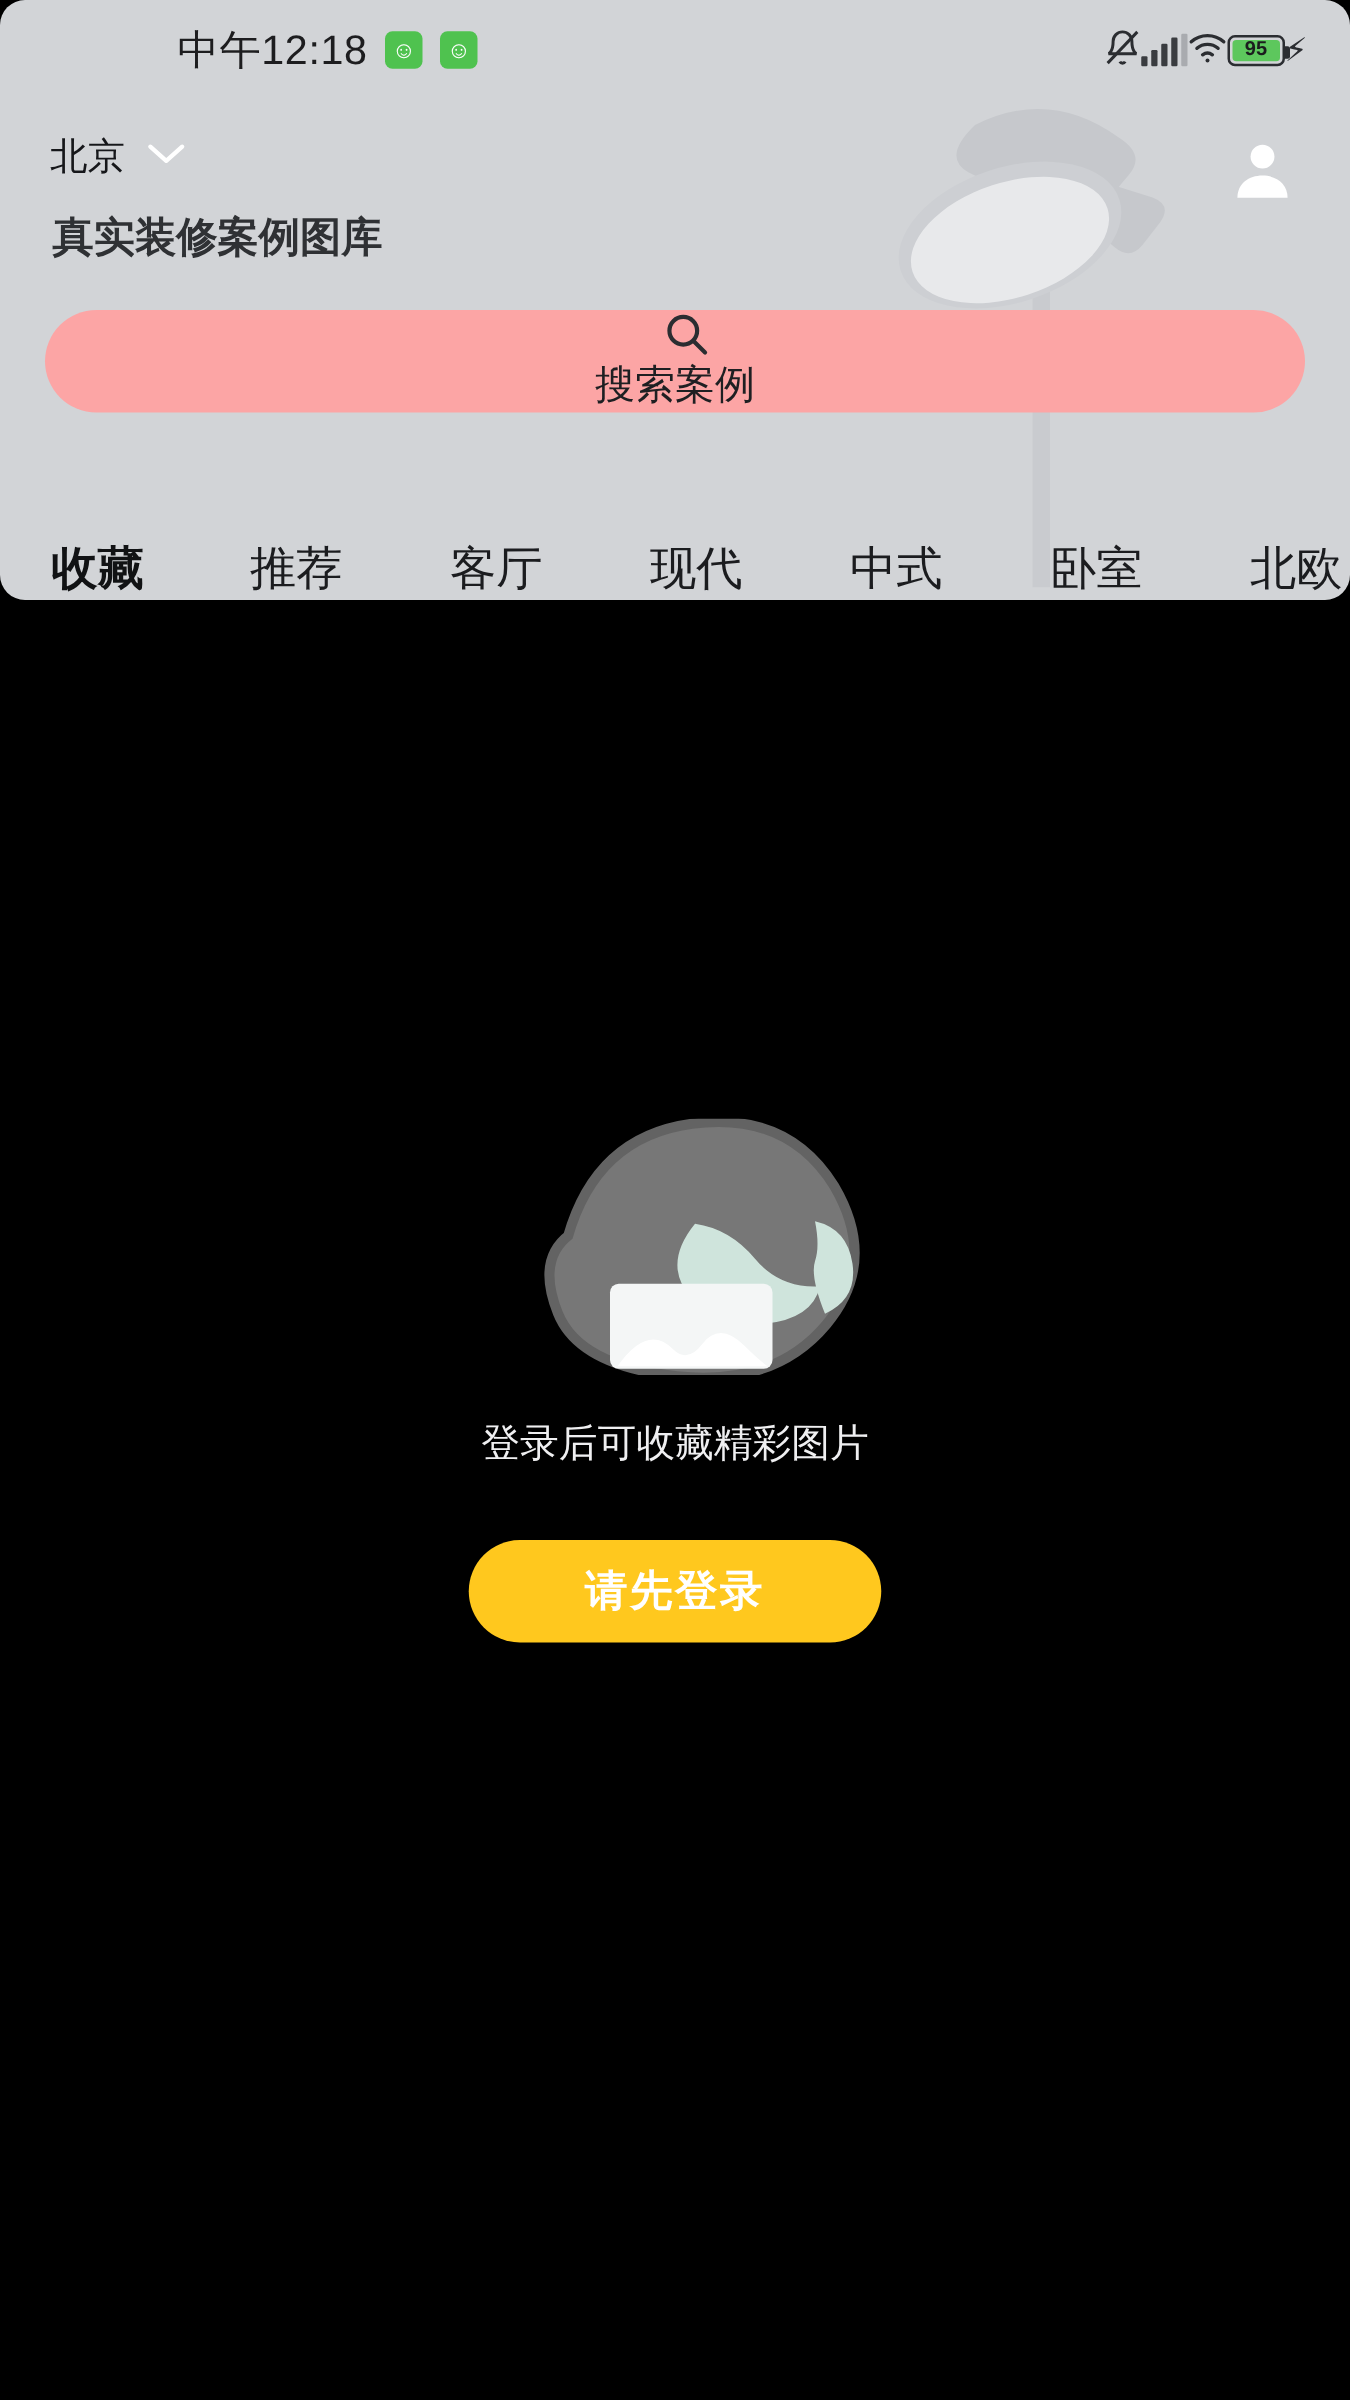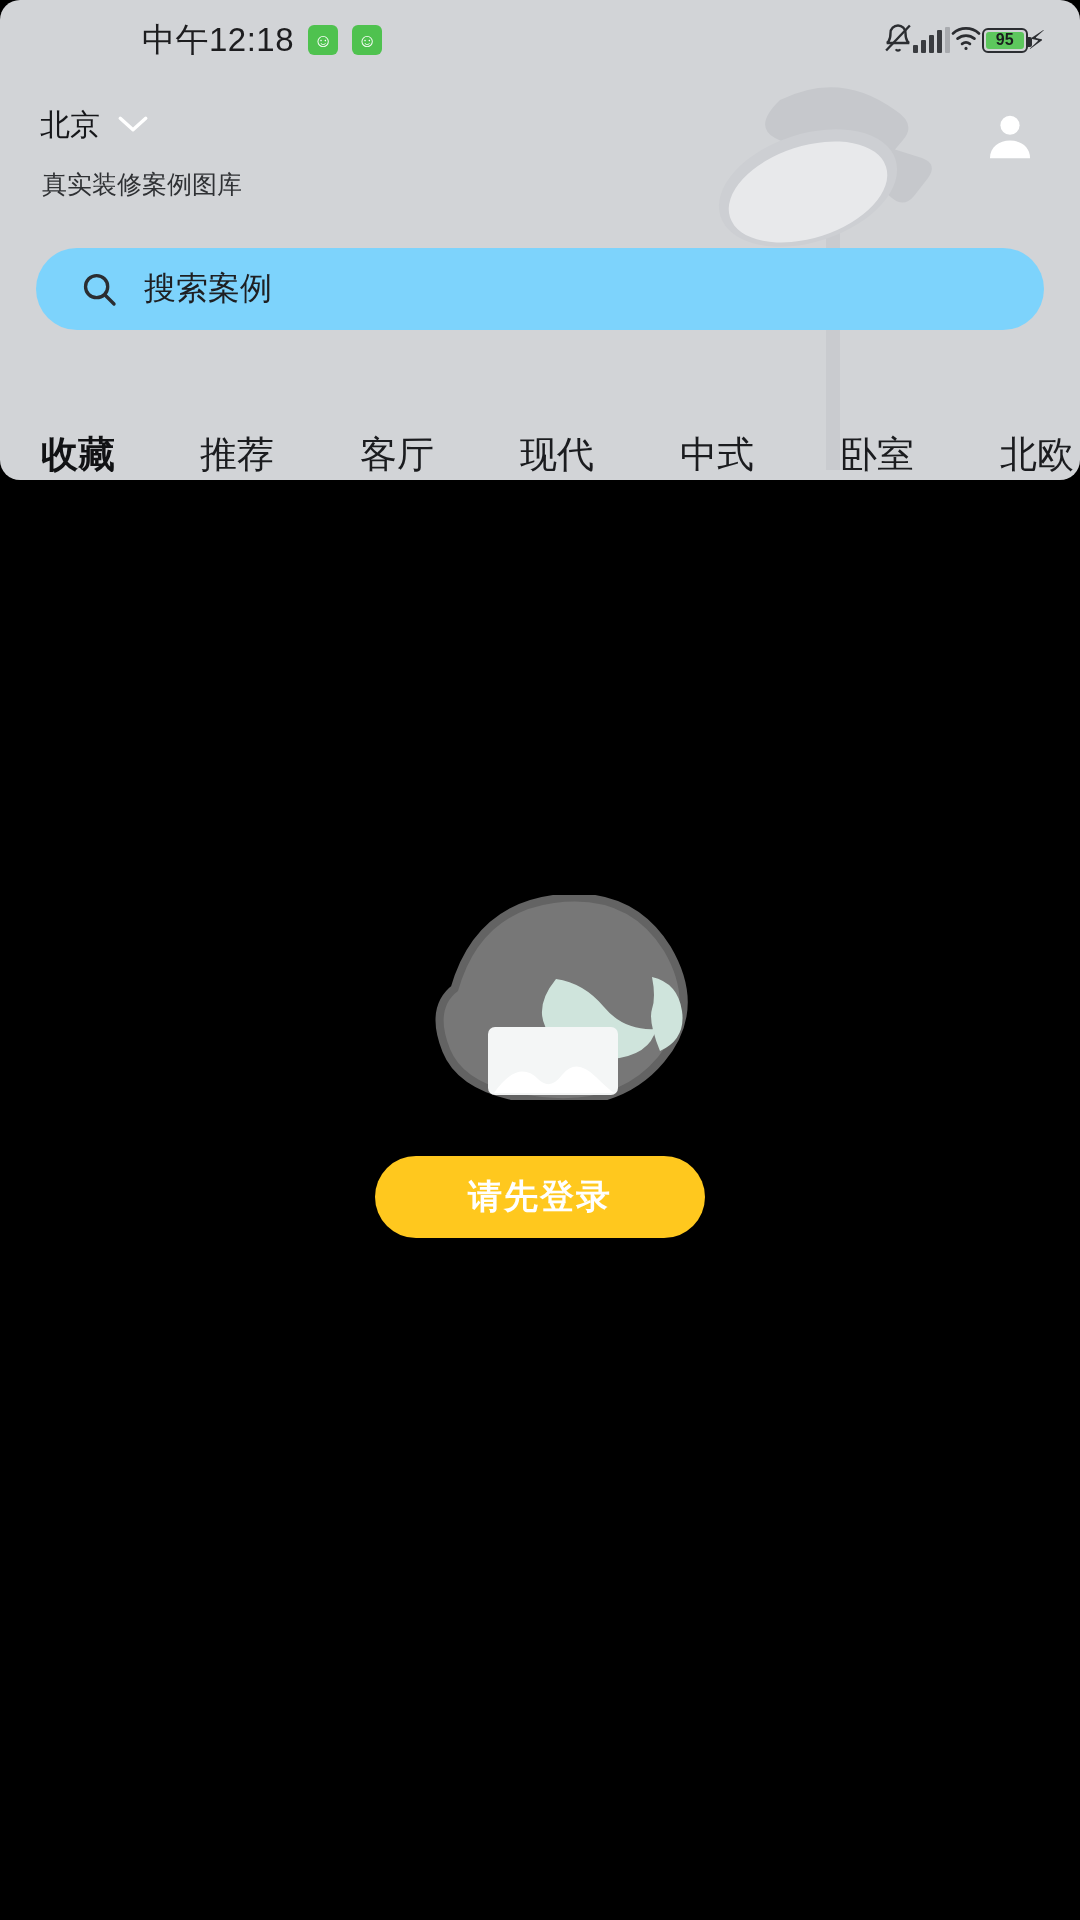--- a/index.html
+++ b/index.html
@@ -69,21 +69,21 @@
   .bolt { font-size:26px; color:#2b2d31; line-height:1; }
 
   
   #city-row {
     position:absolute; left:40px; top:105px;
     display:flex; align-items:center; gap:16px; z-index:4;
   }
   #city-name { font-size:30px; color:#16171a; font-weight:400; }
   #subtitle {
     position:absolute; left:42px; top:168px; z-index:4;
-    font-size:25px; color:#2f3134;
+    font-size:33px; color:#2f3134;font-weight:bold;
   }
   #avatar-btn {
     position:absolute; right:42px; top:108px; z-index:6;
     width:56px; height:56px;
   }
 
   
   #search-bar {
     position:absolute; left:36px; top:248px; width:1008px; height:82px;
     background:#e6e8ea; border-radius:41px;
@@ -190,21 +190,21 @@
 
   <div id="subtitle">真实装修案例图库</div>
 
   <div id="avatar-btn">
     <svg width="56" height="56" viewBox="0 0 24 24" fill="#ffffff">
       <circle cx="12" cy="7.4" r="4.1"></circle>
       <path d="M3.4 21.5c0-4.8 3.9-7.6 8.6-7.6s8.6 2.8 8.6 7.6Z"></path>
     </svg>
   </div>
 
-  <div id="search-bar" style="background: #7dd3fc;">
+  <div id="search-bar" style="background: #fca5a5; flex-direction: column;">
     <span id="search-icon-wrap">
       <svg width="38" height="38" viewBox="0 0 24 24" fill="none" stroke="#2b2d31" stroke-width="2.1" stroke-linecap="round">
         <circle cx="10.5" cy="10.5" r="7"></circle>
         <line x1="15.8" y1="15.8" x2="21.5" y2="21.5"></line>
       </svg>
     </span>
     <span id="search-placeholder">搜索案例</span>
   </div>
 
   <div id="tab-bar">
@@ -243,16 +243,17 @@
         <path d="M88 96 q22 -78 96 -88 q74 -10 110 48 q34 58 -6 106 q-40 48 -116 40 q-76 -8 -92 -48 q-16 -40 8 -58 Z" fill="#777777"></path>
         <g fill="#cfe4dc">
           <path d="M186 84 q28 4 48 28 q20 24 52 22 q-6 26 -44 30 q-38 4 -60 -22 q-22 -26 4 -58 Z"></path>
           <path d="M282 82 q26 6 30 34 q4 28 -22 40 q-12 -30 -8 -42 q4 -12 0 -32 Z"></path>
         </g>
         <rect x="118" y="132" width="130" height="68" rx="7" fill="#f4f6f6"></rect>
         <path d="M124 198 q24 -34 44 -14 q12 12 24 -4 q14 -18 34 2 q10 10 18 16 Z" fill="#ffffff"></path>
       </svg>
     </div>
 
+    <div id="empty-text">登录后可收藏精彩图片</div>
 
     <button id="login-button" style="background: rgb(255, 200, 30);">请先登录</button>
   </div>
 </div>
 
 </body></html>

